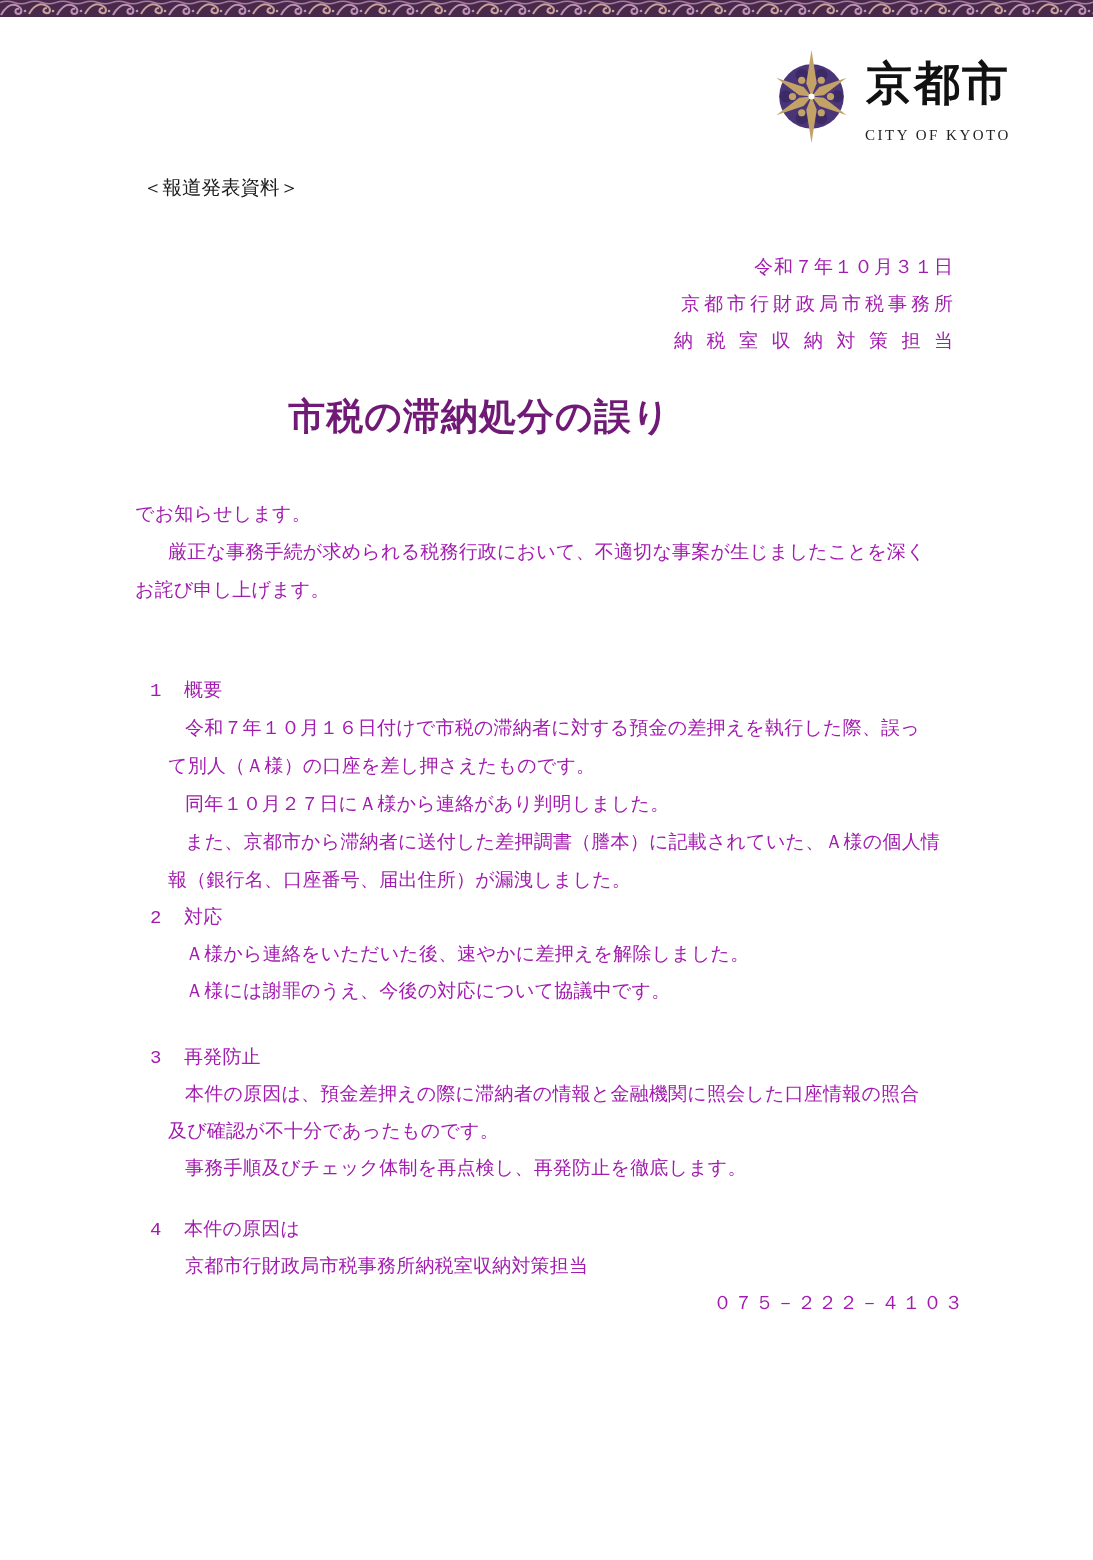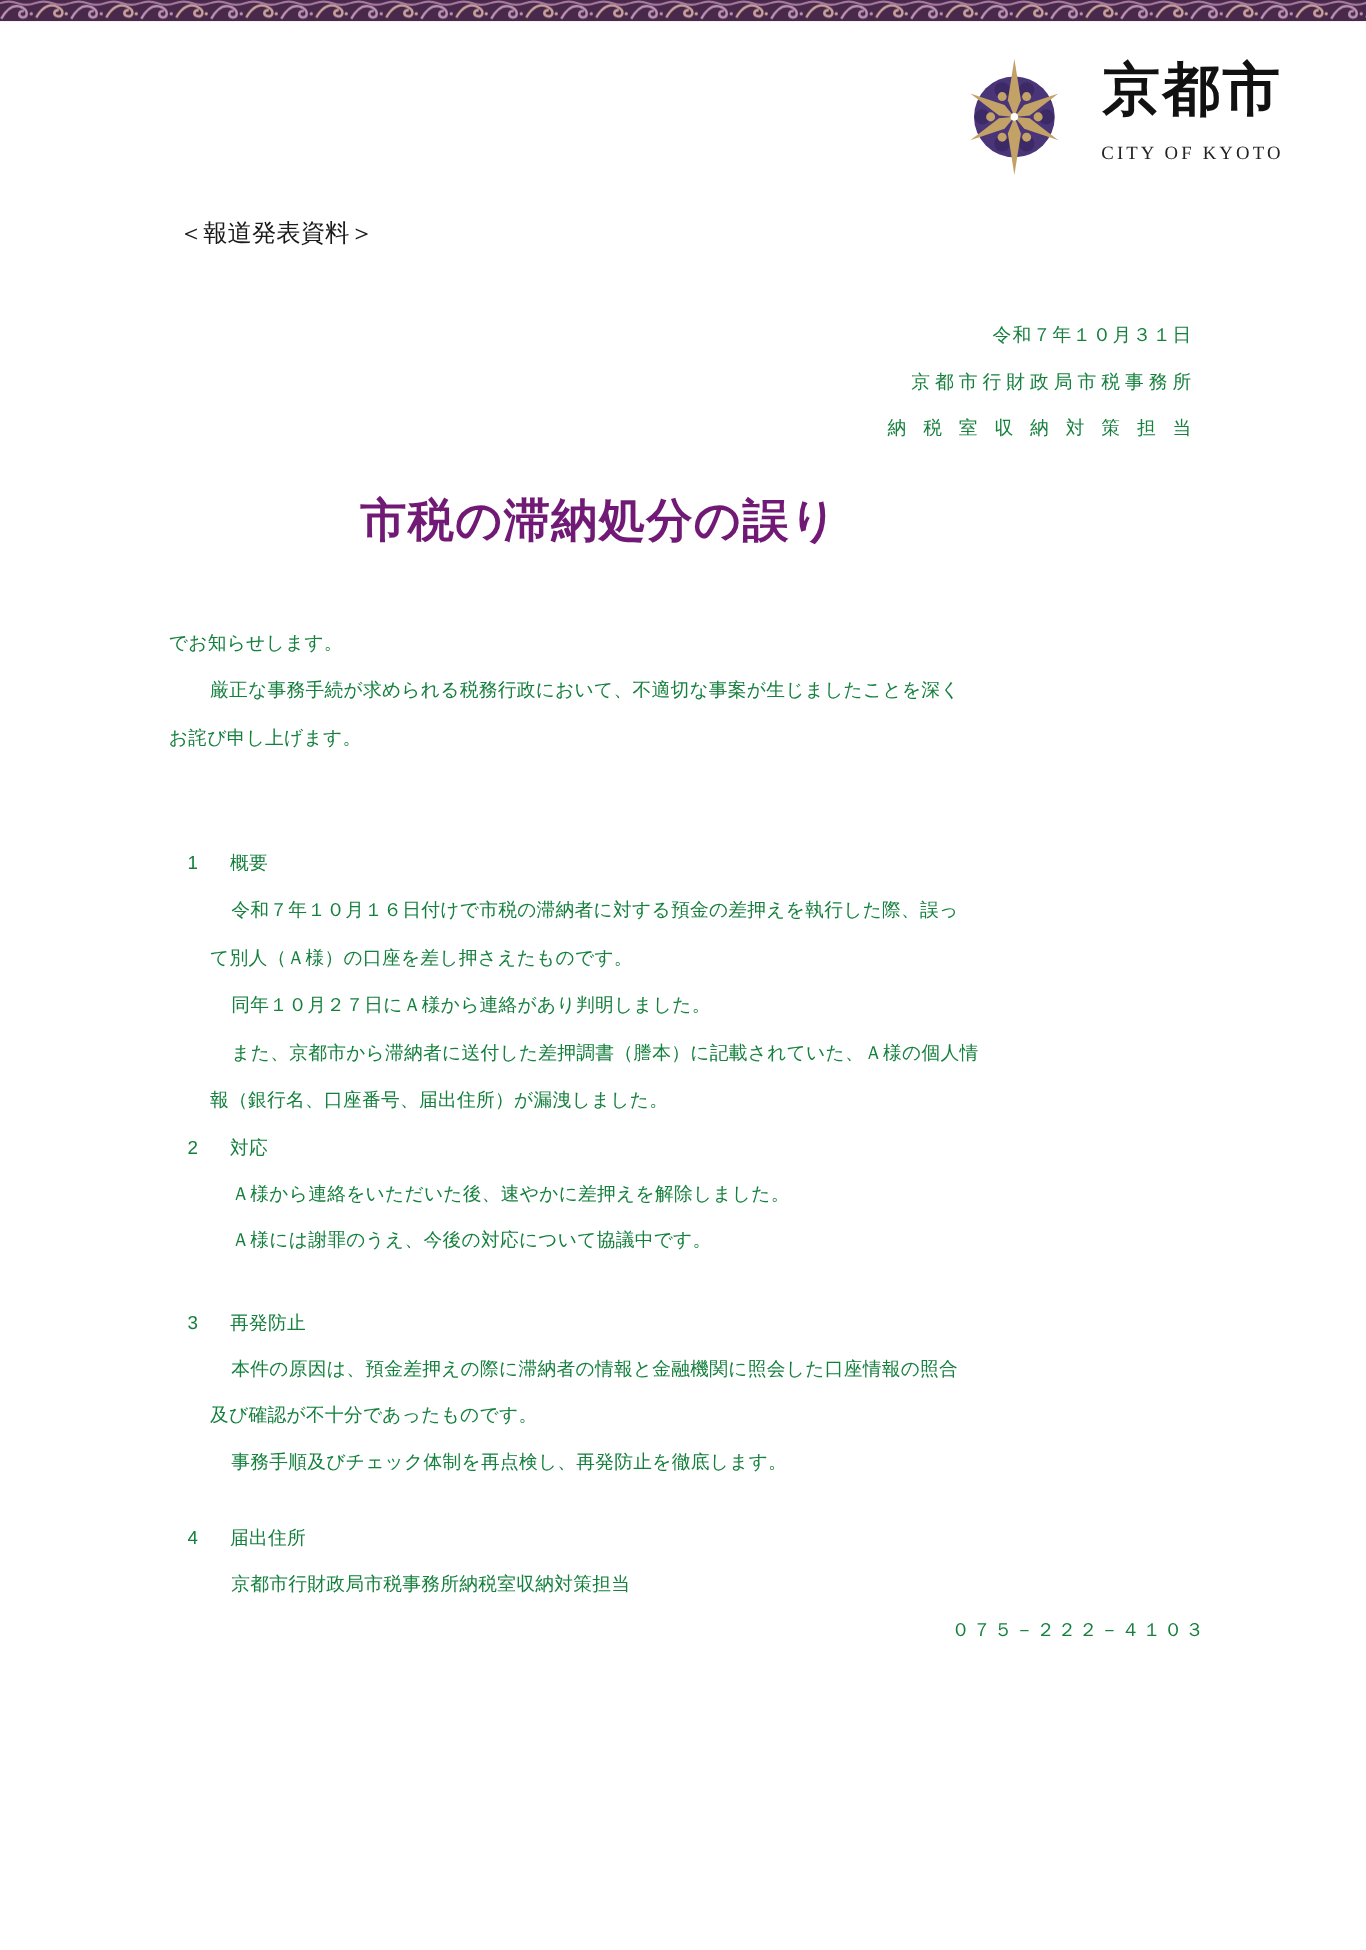--- a/index.html
+++ b/index.html
@@ -12,21 +12,21 @@
     color:#1a1a1a;
     overflow:hidden;
   }
   
   .top-border{
     position:absolute;top:0;left:0;width:1093px;height:17px;line-height:0;
   }
   
   .logo-block{
     position:absolute;top:46px;left:764px;width:250px;height:98px;
-    display:flex;align-items:flex-start;gap:16px;
+    display:flex;align-items:flex-end;
   }
   .emblem{width:95px;height:95px;flex:0 0 auto;}
   .logo-text{display:flex;flex-direction:column;align-items:center;margin-left:6px;}
   .logo-ja{
     font-family:"Liberation Serif","DejaVu Serif",serif;
     font-weight:bold;font-size:46px;line-height:52px;letter-spacing:2px;color:#111;
     white-space:nowrap;
   }
   .logo-en{
     font-family:"Liberation Serif","DejaVu Serif",serif;
@@ -45,21 +45,21 @@
   .date-line{letter-spacing:1px;margin-right:-1px;white-space:nowrap;}
   .org-line{letter-spacing:4px;margin-right:-4px;white-space:nowrap;}
   .dept-line{letter-spacing:13.5px;margin-right:-13.5px;white-space:nowrap;}
   
   .doc-title{
     position:absolute;left:0;top:394px;width:959px;
     text-align:center;font-size:37px;font-weight:bold;letter-spacing:1px;
     line-height:46px;color:#701a75;white-space:nowrap;
   }
   
-  .body-text{font-size:15px;letter-spacing:0.2px;color:#15803d;}
+  .body-text{font-size:19px;letter-spacing:0.2px;color:#a21caf;font-family:Liberation Mono, monospace;}
   .line{line-height:38px;white-space:nowrap;}
   .m0{padding-left:0;}
   .m1{padding-left:33px;}
   .m2{padding-left:50px;}
   .intro{position:absolute;left:135px;top:496px;width:830px;}
   .section{position:absolute;left:135px;width:830px;}
   .sec1{top:672px;}
   .sec2{top:900px;}
   .sec2 .line{line-height:37px;}
   .sec3{top:1040px;}
@@ -175,19 +175,19 @@
       <span>再発防止</span>
     </div>
     <div class="line m2">本件の原因は、預金差押えの際に滞納者の情報と金融機関に照会した口座情報の照合</div>
     <div class="line m1">及び確認が不十分であったものです。</div>
     <div class="line m2">事務手順及びチェック体制を再点検し、再発防止を徹底します。</div>
   </div>
 
   <div class="section sec4 body-text">
     <div class="line sec-heading">
       <span class="sec-num">4</span>
-      <span>届出住所</span>
+      <span>本件の原因は</span>
     </div>
     <div class="line m2">京都市行財政局市税事務所納税室収納対策担当</div>
     <div class="line m2 phone">０７５－２２２－４１０３</div>
   </div>
 
 </div>
 
 </body></html>

